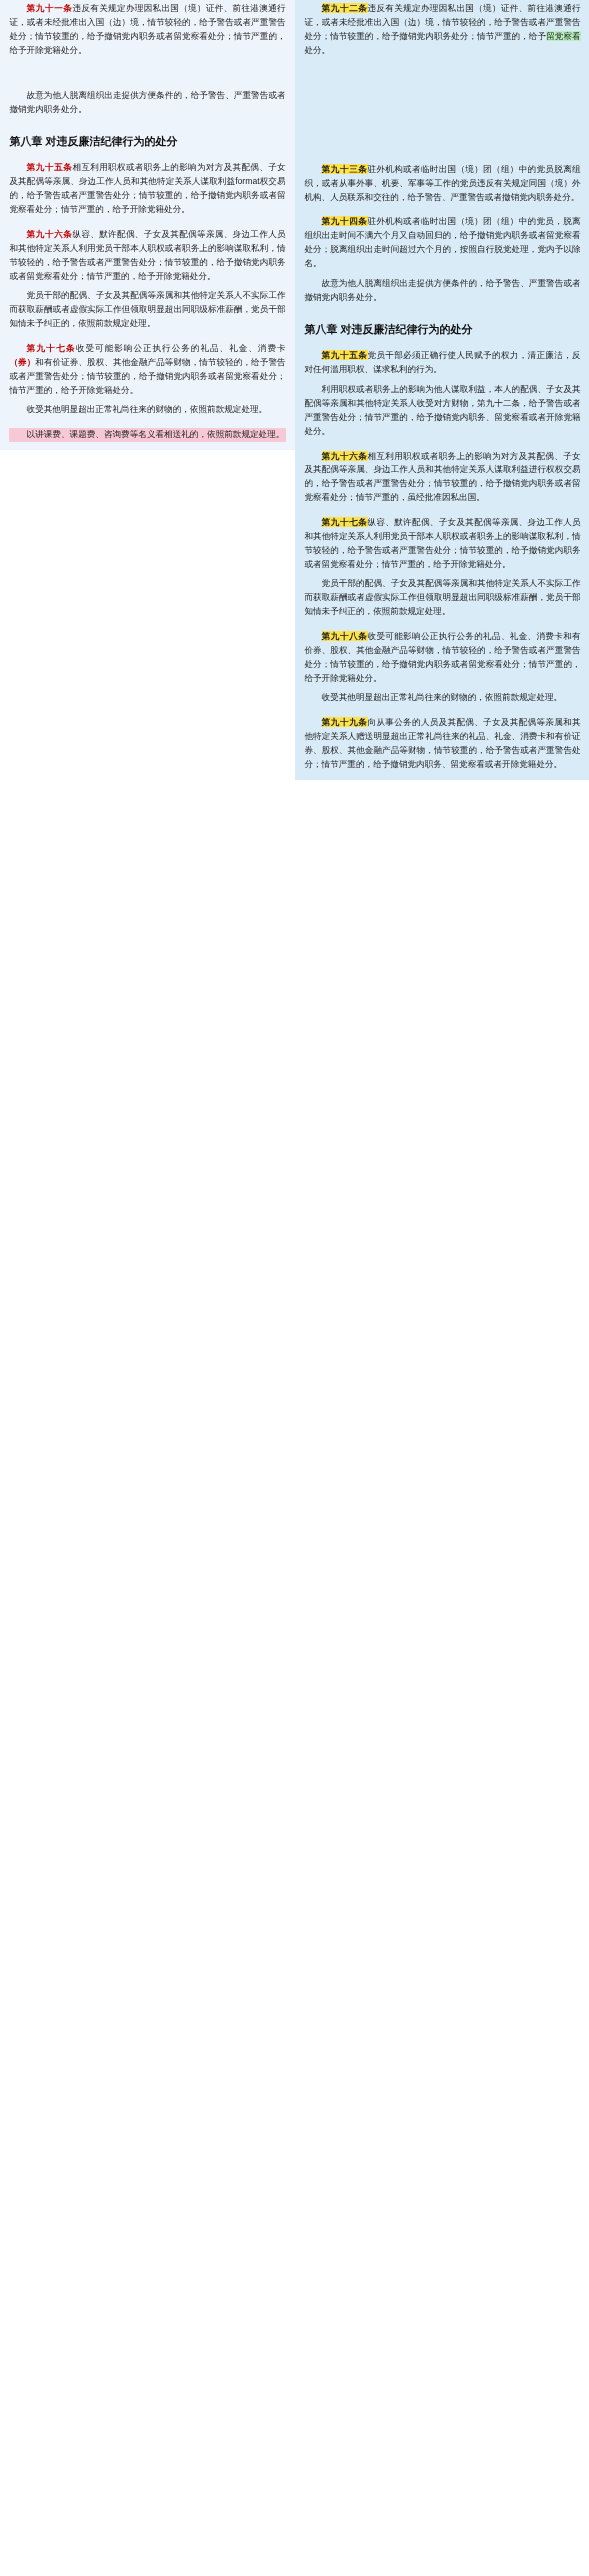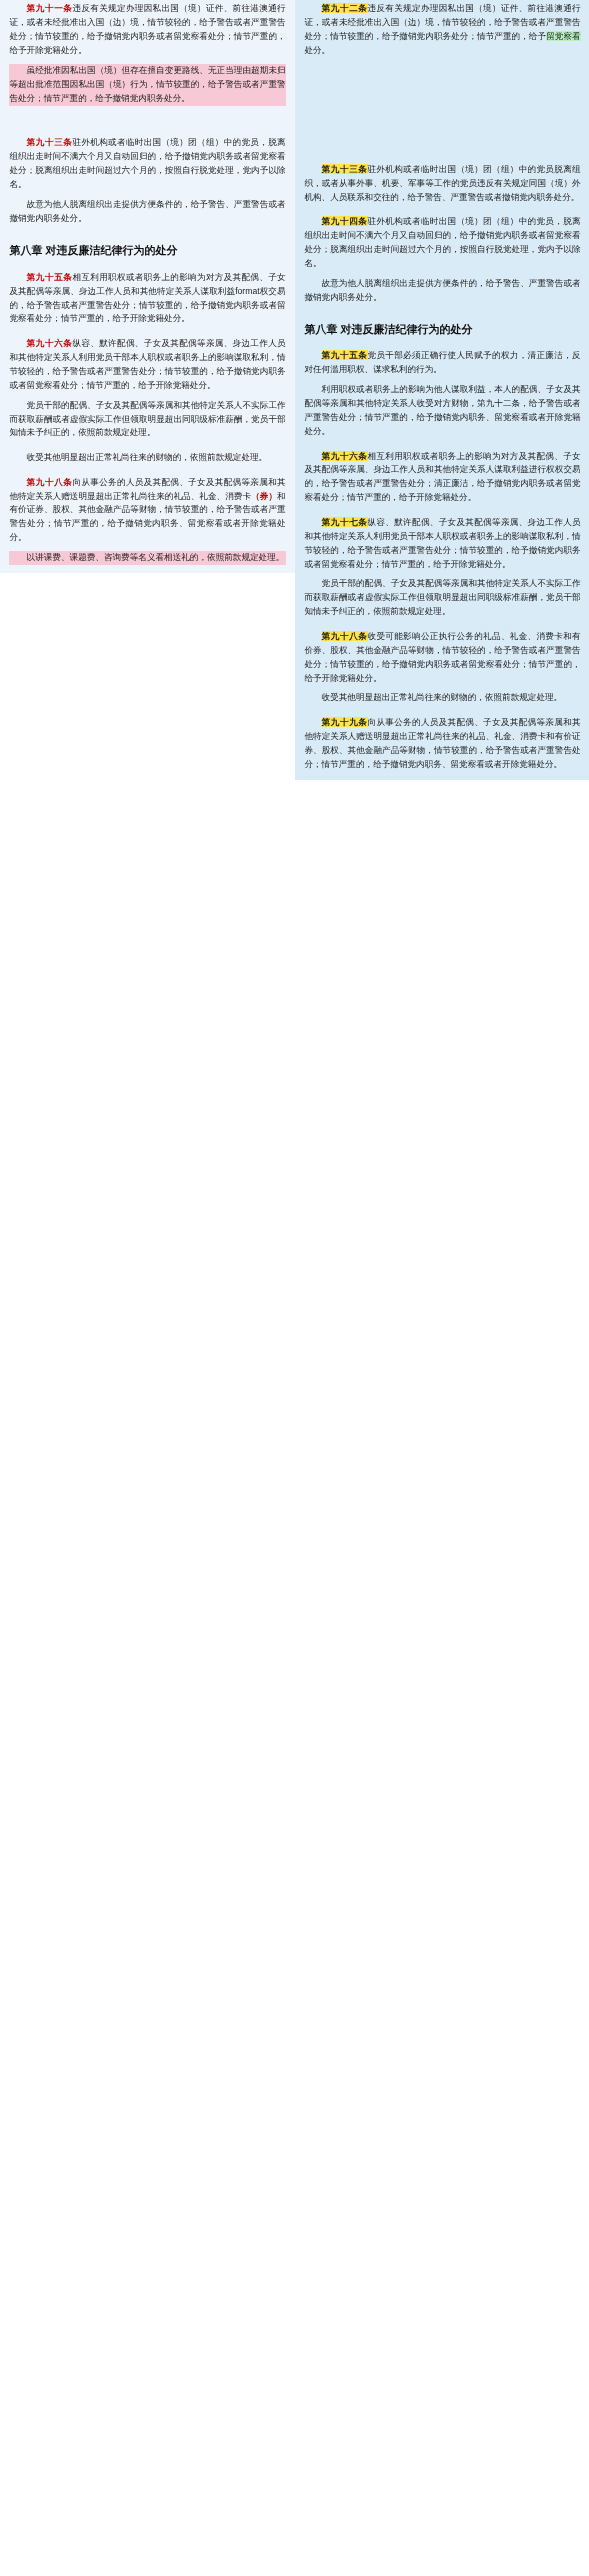--- a/index.html
+++ b/index.html
@@ -68,51 +68,49 @@
 </head>
 <body>
 
 <div class="page">
 
   <div class="col col-left">
 
     <div class="block">
       <p class="para"><span class="art">第九十一条</span><span>违反有关规定办理因私出国（境）证件、前往港澳通行证，或者未经批准出入国（边）境，情节较轻的，给予警告或者严重警告处分；情节较重的，给予撤销党内职务或者留党察看处分；情节严重的，给予开除党籍处分。</span></p>
 
-      <p class="para hl-pink"><span>虽经批准因私出国（境）但存在擅自变更路线、无正当理由超期未归等超出批准范围因私出国（境）行为，情节较重的，给予警告或者严重警告处分；情节严重的，给予撤销党内职务处分。</span></p>
     </div>
 
     <div class="spacer-lg"></div>
 
 
     <div class="block">
-      <p class="para"><span class="art">第九十三条</span><span>驻外机构或者临时出国（境）团（组）中的党员，脱离组织出走时间不满六个月又自动回归的，给予撤销党内职务或者留党察看处分；脱离组织出走时间超过六个月的，按照自行脱党处理，党内予以除名。</span></p>
       <p class="para"><span>故意为他人脱离组织出走提供方便条件的，给予警告、严重警告或者撤销党内职务处分。</span></p>
     </div>
 
     <div class="block">
       <p class="chapter">第八章  对违反廉洁纪律行为的处分</p>
     </div>
 
 
     <div class="block">
       <p class="para"><span class="art">第九十五条</span><span>相互利用职权或者职务上的影响为对方及其配偶、子女及其配偶等亲属、身边工作人员和其他特定关系人谋取利益format权交易的，给予警告或者严重警告处分；情节较重的，给予撤销党内职务或者留党察看处分；情节严重的，给予开除党籍处分。</span></p>
     </div>
 
     <div class="block">
       <p class="para"><span class="art">第九十六条</span><span>纵容、默许配偶、子女及其配偶等亲属、身边工作人员和其他特定关系人利用党员干部本人职权或者职务上的影响谋取私利，情节较轻的，给予警告或者严重警告处分；情节较重的，给予撤销党内职务或者留党察看处分；情节严重的，给予开除党籍处分。</span></p>
       <p class="para"><span>党员干部的配偶、子女及其配偶等亲属和其他特定关系人不实际工作而获取薪酬或者虚假实际工作但领取明显超出同职级标准薪酬，党员干部知情未予纠正的，依照前款规定处理。</span></p>
     </div>
 
     <div class="block">
+      <p class="para"><span class="art">第九十七条</span><span>收受可能影响公正执行公务的礼品、礼金、消费卡<span class="red-inline">（券）</span>和有价证券、股权、其他金融产品等财物，情节较轻的，给予警告或者严重警告处分；情节较重的，给予撤销党内职务或者留党察看处分；情节严重的，给予开除党籍处分。</span></p>
       <p class="para"><span>收受其他明显超出正常礼尚往来的财物的，依照前款规定处理。</span></p>
     </div>
 
     <div class="block">
-      <p class="para"><span class="art">第九十八条</span><span>向从事公务的人员及其配偶、子女及其配偶等亲属和其他特定关系人赠送明显超出正常礼尚往来的礼品、礼金、消费卡<span class="red-inline">（券）</span>和有价证券、股权、其他金融产品等财物，情节较重的，给予警告或者严重警告处分；情节严重的，给予撤销党内职务、留党察看或者开除党籍处分。</span></p>
       <p class="para hl-pink"><span>以讲课费、课题费、咨询费等名义看相送礼的，依照前款规定处理。</span></p>
     </div>
 
   </div>
 
   <div class="col col-right">
 
     <div class="block">
       <p class="para"><span class="hl-yellow">第九十二条</span><span>违反有关规定办理因私出国（境）证件、前往港澳通行证，或者未经批准出入国（边）境，情节较轻的，给予警告或者严重警告处分；情节较重的，给予撤销党内职务处分；情节严重的，给予<span class="hl-green">留党察看</span>处分。</span></p>
     </div>
@@ -133,21 +131,21 @@
     <div class="block">
       <p class="chapter">第八章  对违反廉洁纪律行为的处分</p>
     </div>
 
     <div class="block">
       <p class="para"><span class="hl-yellow">第九十五条</span><span>党员干部必须正确行使人民赋予的权力，清正廉洁，反对任何滥用职权、谋求私利的行为。</span></p>
       <p class="para"><span>利用职权或者职务上的影响为他人谋取利益，本人的配偶、子女及其配偶等亲属和其他特定关系人收受对方财物，第九十二条，给予警告或者严重警告处分；情节严重的，给予撤销党内职务、留党察看或者开除党籍处分。</span></p>
     </div>
 
     <div class="block">
-      <p class="para"><span class="hl-yellow">第九十六条</span><span>相互利用职权或者职务上的影响为对方及其配偶、子女及其配偶等亲属、身边工作人员和其他特定关系人谋取利益进行权权交易的，给予警告或者严重警告处分；清正廉洁，给予撤销党内职务或者留党察看处分；情节严重的，给予开除党籍处分。</span></p>
+      <p class="para"><span class="hl-yellow">第九十六条</span><span>相互利用职权或者职务上的影响为对方及其配偶、子女及其配偶等亲属、身边工作人员和其他特定关系人谋取利益进行权权交易的，给予警告或者严重警告处分；情节较重的，给予撤销党内职务或者留党察看处分；情节严重的，虽经批准因私出国。</span></p>
     </div>
 
     <div class="block">
       <p class="para"><span class="hl-yellow">第九十七条</span><span>纵容、默许配偶、子女及其配偶等亲属、身边工作人员和其他特定关系人利用党员干部本人职权或者职务上的影响谋取私利，情节较轻的，给予警告或者严重警告处分；情节较重的，给予撤销党内职务或者留党察看处分；情节严重的，给予开除党籍处分。</span></p>
       <p class="para"><span>党员干部的配偶、子女及其配偶等亲属和其他特定关系人不实际工作而获取薪酬或者虚假实际工作但领取明显超出同职级标准薪酬，党员干部知情未予纠正的，依照前款规定处理。</span></p>
     </div>
 
     <div class="block">
       <p class="para"><span class="hl-yellow">第九十八条</span><span>收受可能影响公正执行公务的礼品、礼金、消费卡和有价券、股权、其他金融产品等财物，情节较轻的，给予警告或者严重警告处分；情节较重的，给予撤销党内职务或者留党察看处分；情节严重的，给予开除党籍处分。</span></p>
       <p class="para"><span>收受其他明显超出正常礼尚往来的财物的，依照前款规定处理。</span></p>

